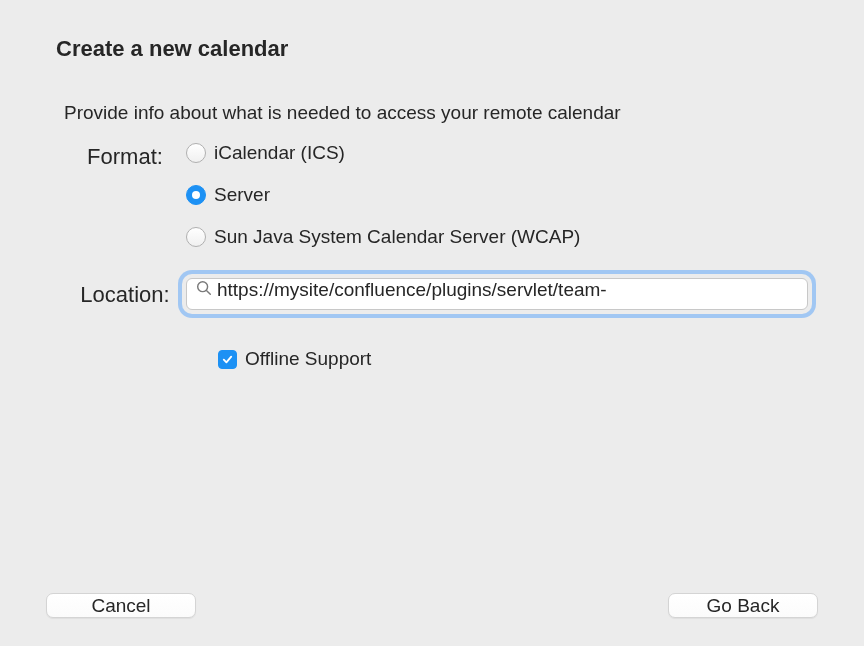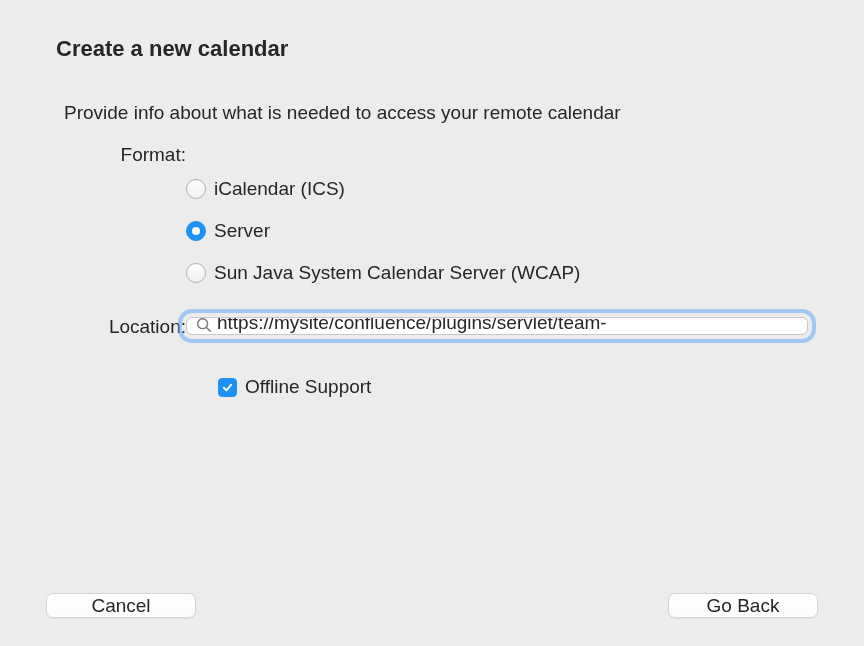--- a/index.html
+++ b/index.html
@@ -35,35 +35,34 @@
       margin-bottom: 18px;
       margin-left: 8px;
     }
     .form-row {
       display: flex;
       align-items: flex-start;
       margin-bottom: 0;
     }
     .label-col {
       width: 130px;
-      font-size: 19px;
+      font-size: 22px;
       color: #262626;
       padding-top: 2px;
-      text-align: right;
+      text-align: center;
       padding-left: 8px;
     }
     .control-col {
       flex: 1;
     }
     .radio-group {
       display: flex;
       flex-direction: column;
       gap: 20px;
       margin-bottom: 30px;
-      margin-top: 36px;
     }
     .radio-item {
       display: flex;
       align-items: center;
       gap: 8px;
       cursor: pointer;
     }
     .radio-circle {
       width: 20px;
       height: 20px;
@@ -105,26 +104,26 @@
       right: -4px;
       top: -4px;
       bottom: -4px;
       border-radius: 10px;
       box-shadow: 0 0 0 4px rgba(100, 170, 250, 0.55);
       pointer-events: none;
     }
     .search-field {
       position: relative;
       width: 100%;
-      height: 18px;
+      height: 32px;
       border: 1px solid #c8c8c8;
       border-radius: 6px;
       background: #ffffff;
       display: flex;
-      align-items: flex-end;
+      align-items: flex-start;
       padding: 0 8px;
       overflow: hidden;
     }
     .search-icon {
       width: 18px;
       height: 18px;
       flex-shrink: 0;
       margin-right: 4px;
     }
     .search-input {

